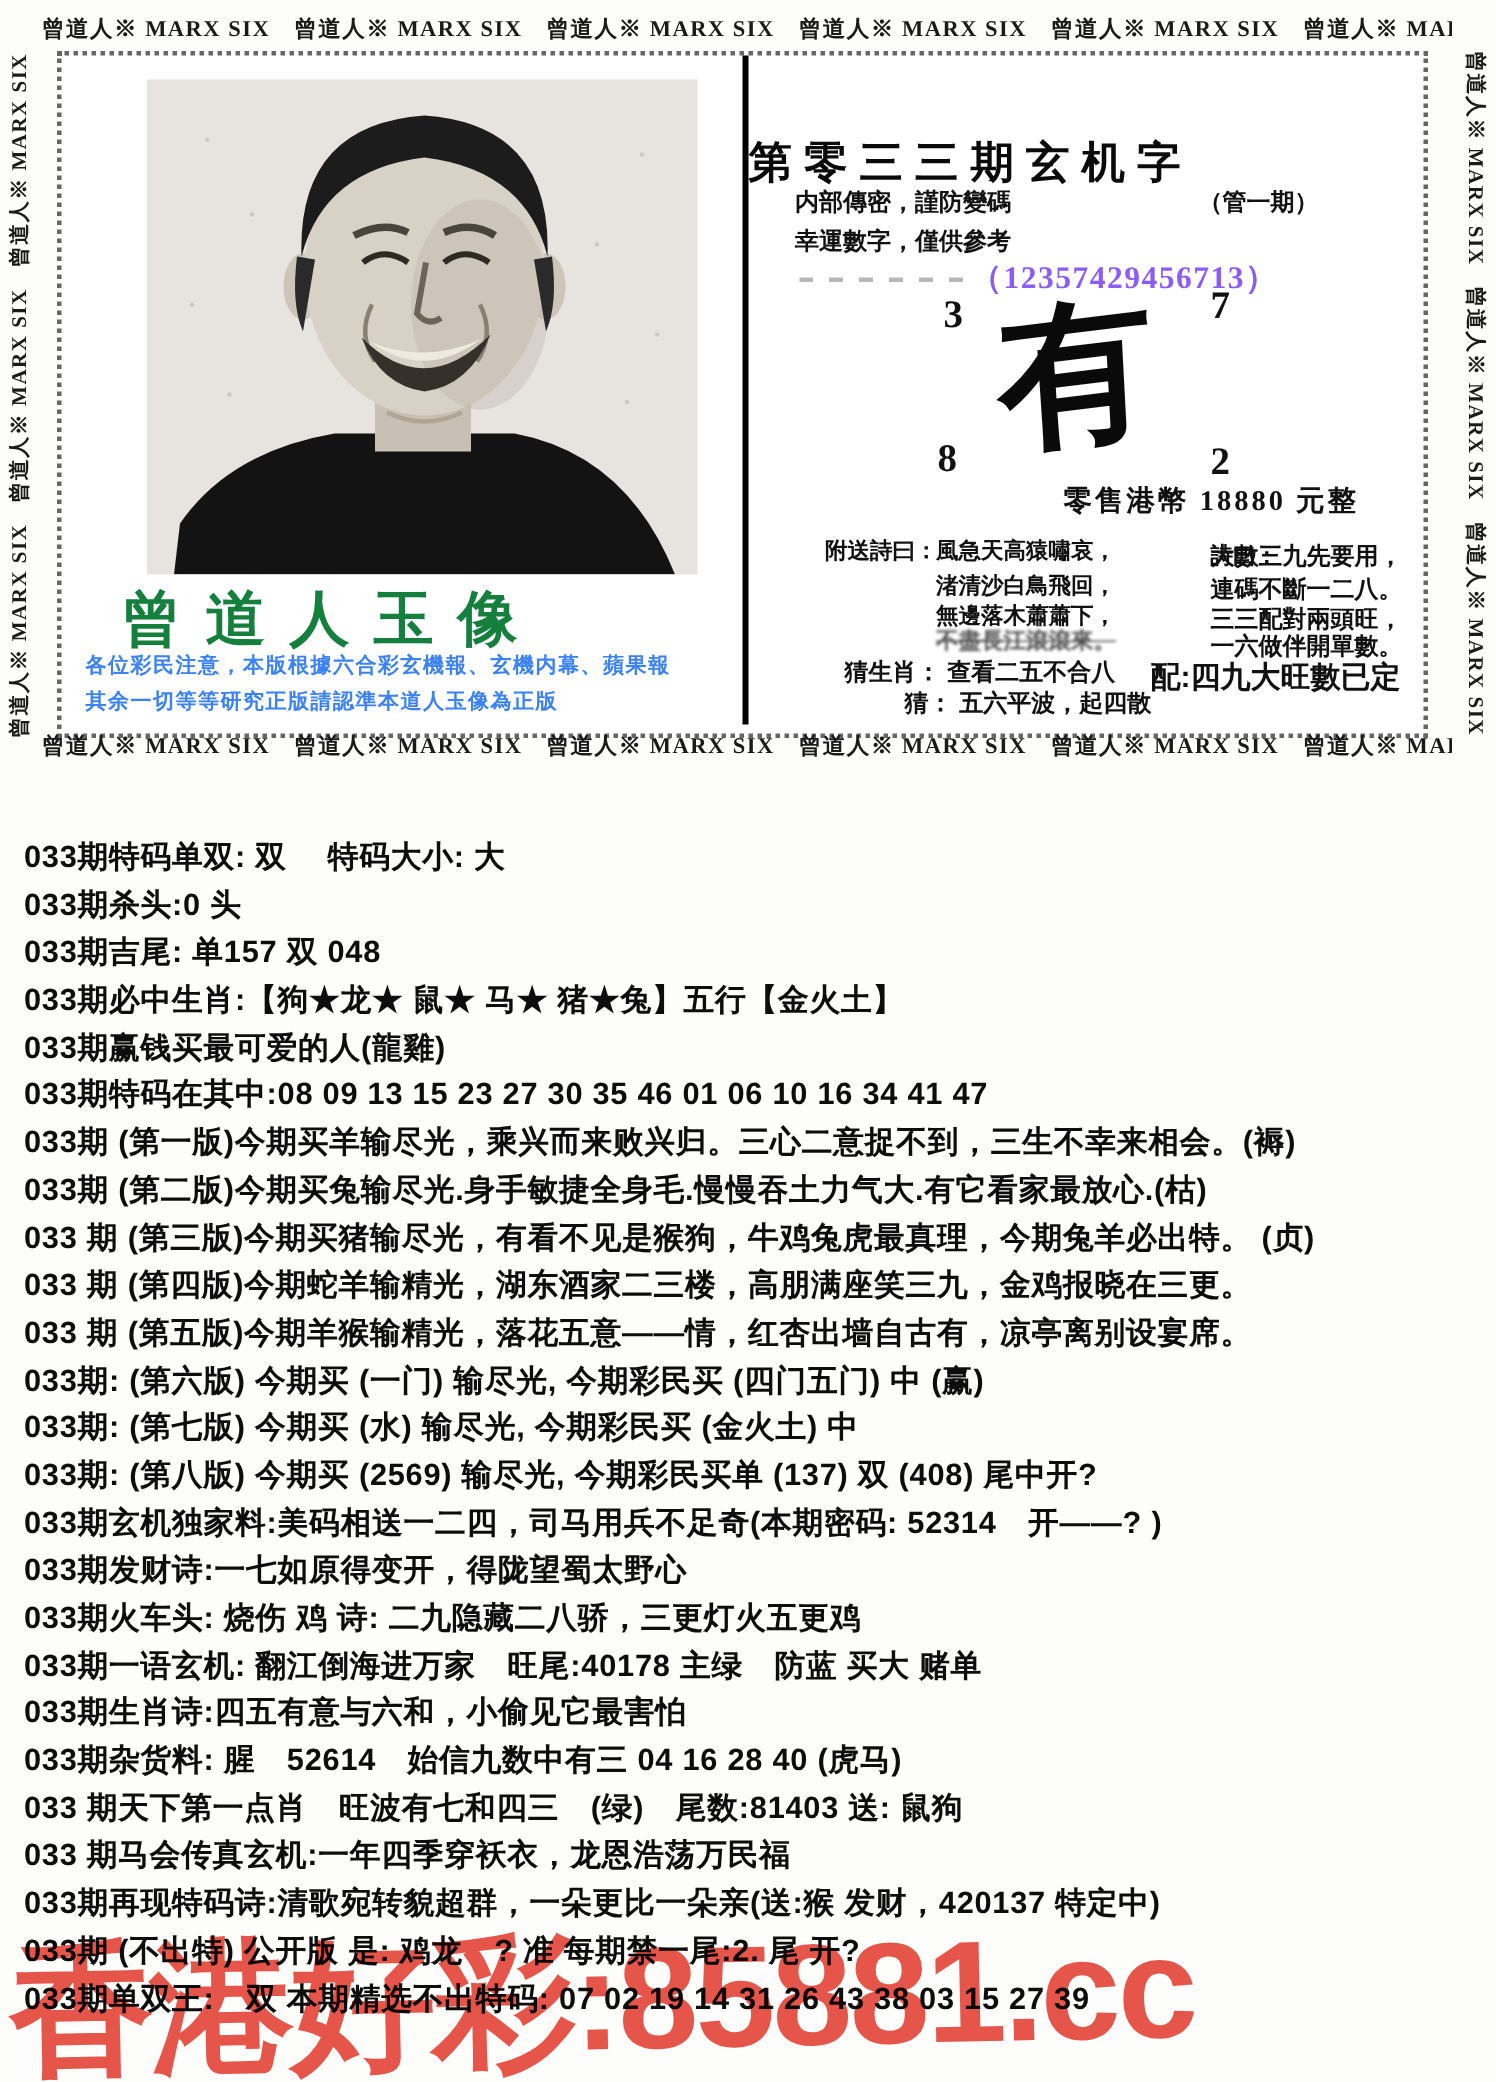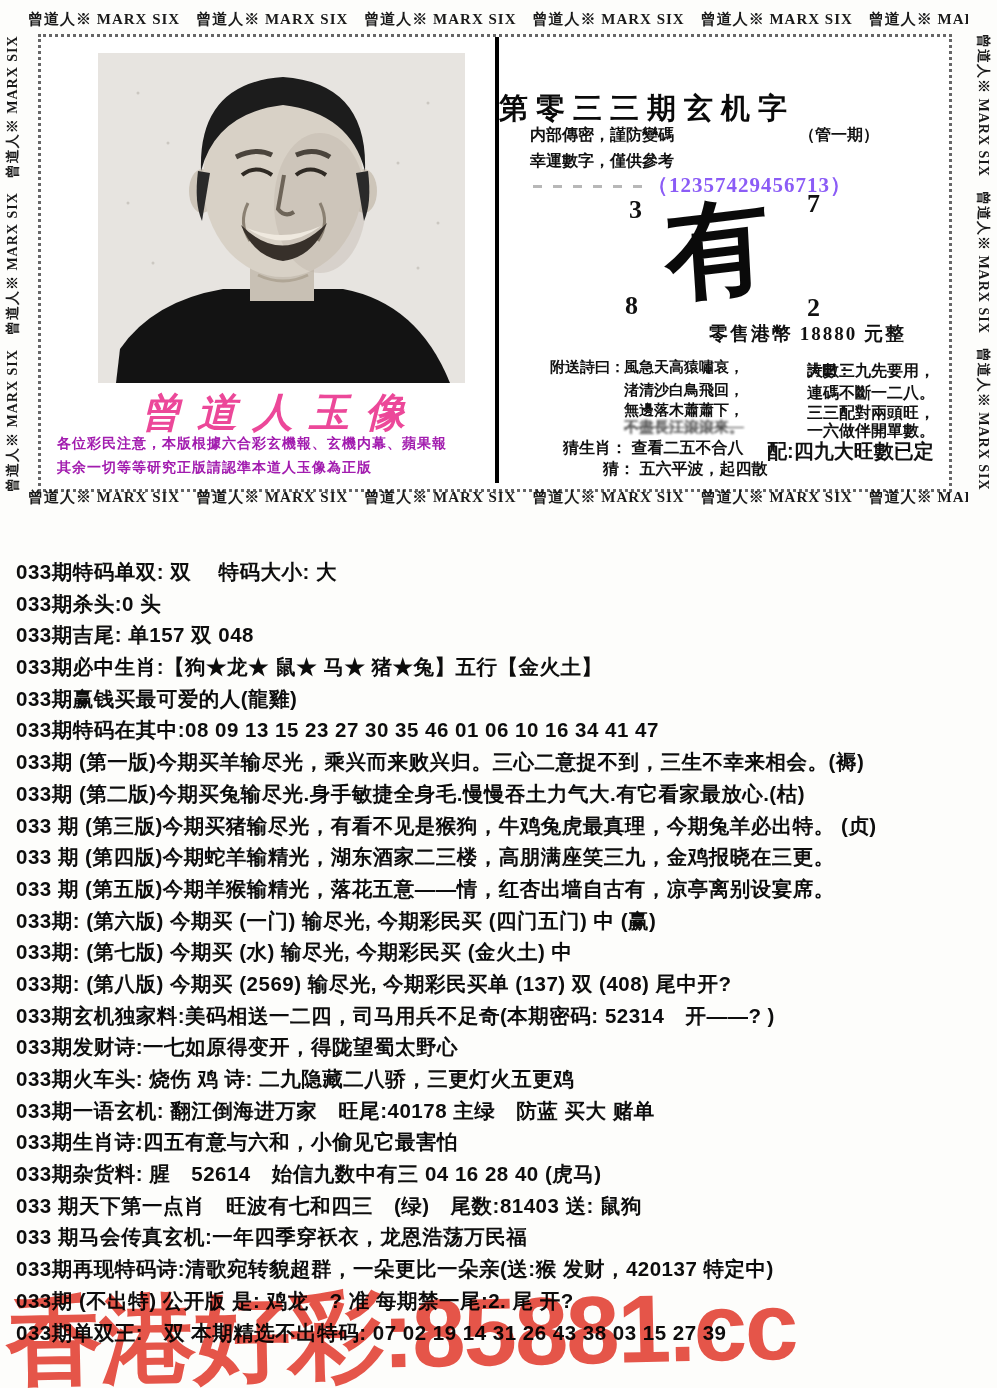--- a/index.html
+++ b/index.html
@@ -29,27 +29,27 @@
   .main-box{
     position:absolute;left:38px;top:34px;width:908px;height:452px;
     border:3px dotted #666;background:#fff;
   }
   
   .photo{
     position:absolute;left:57px;top:16px;width:367px;height:330px;
     background:#eceae6;overflow:hidden;
   }
   .caption{
-    position:absolute;left:40px;top:348px;width:400px;text-align:center;
+    position:absolute;left:40px;top:348px;width:400px;text-align:left;
     font-family:"Liberation Serif",serif;font-weight:700;font-size:40px;
-    letter-spacing:16px;color:#ec4899;white-space:nowrap;font-style:italic;
+    letter-spacing:16px;color:#15803d;white-space:nowrap;
   }
   .disclaimer{
     position:absolute;left:16px;width:440px;font-size:14px;font-weight:700;
-    color:#a21caf;letter-spacing:1px;white-space:nowrap;
+    color:#3b82f6;letter-spacing:1px;white-space:nowrap;
   }
   .disc1{top:398px;}
   .disc2{top:422px;}
   
   .panel{
     position:absolute;left:454px;top:0;width:450px;height:446px;
     border-left:4px solid #000;
   }
   .panel-title{
     position:absolute;left:0;top:52px;width:100%;text-align:left;

